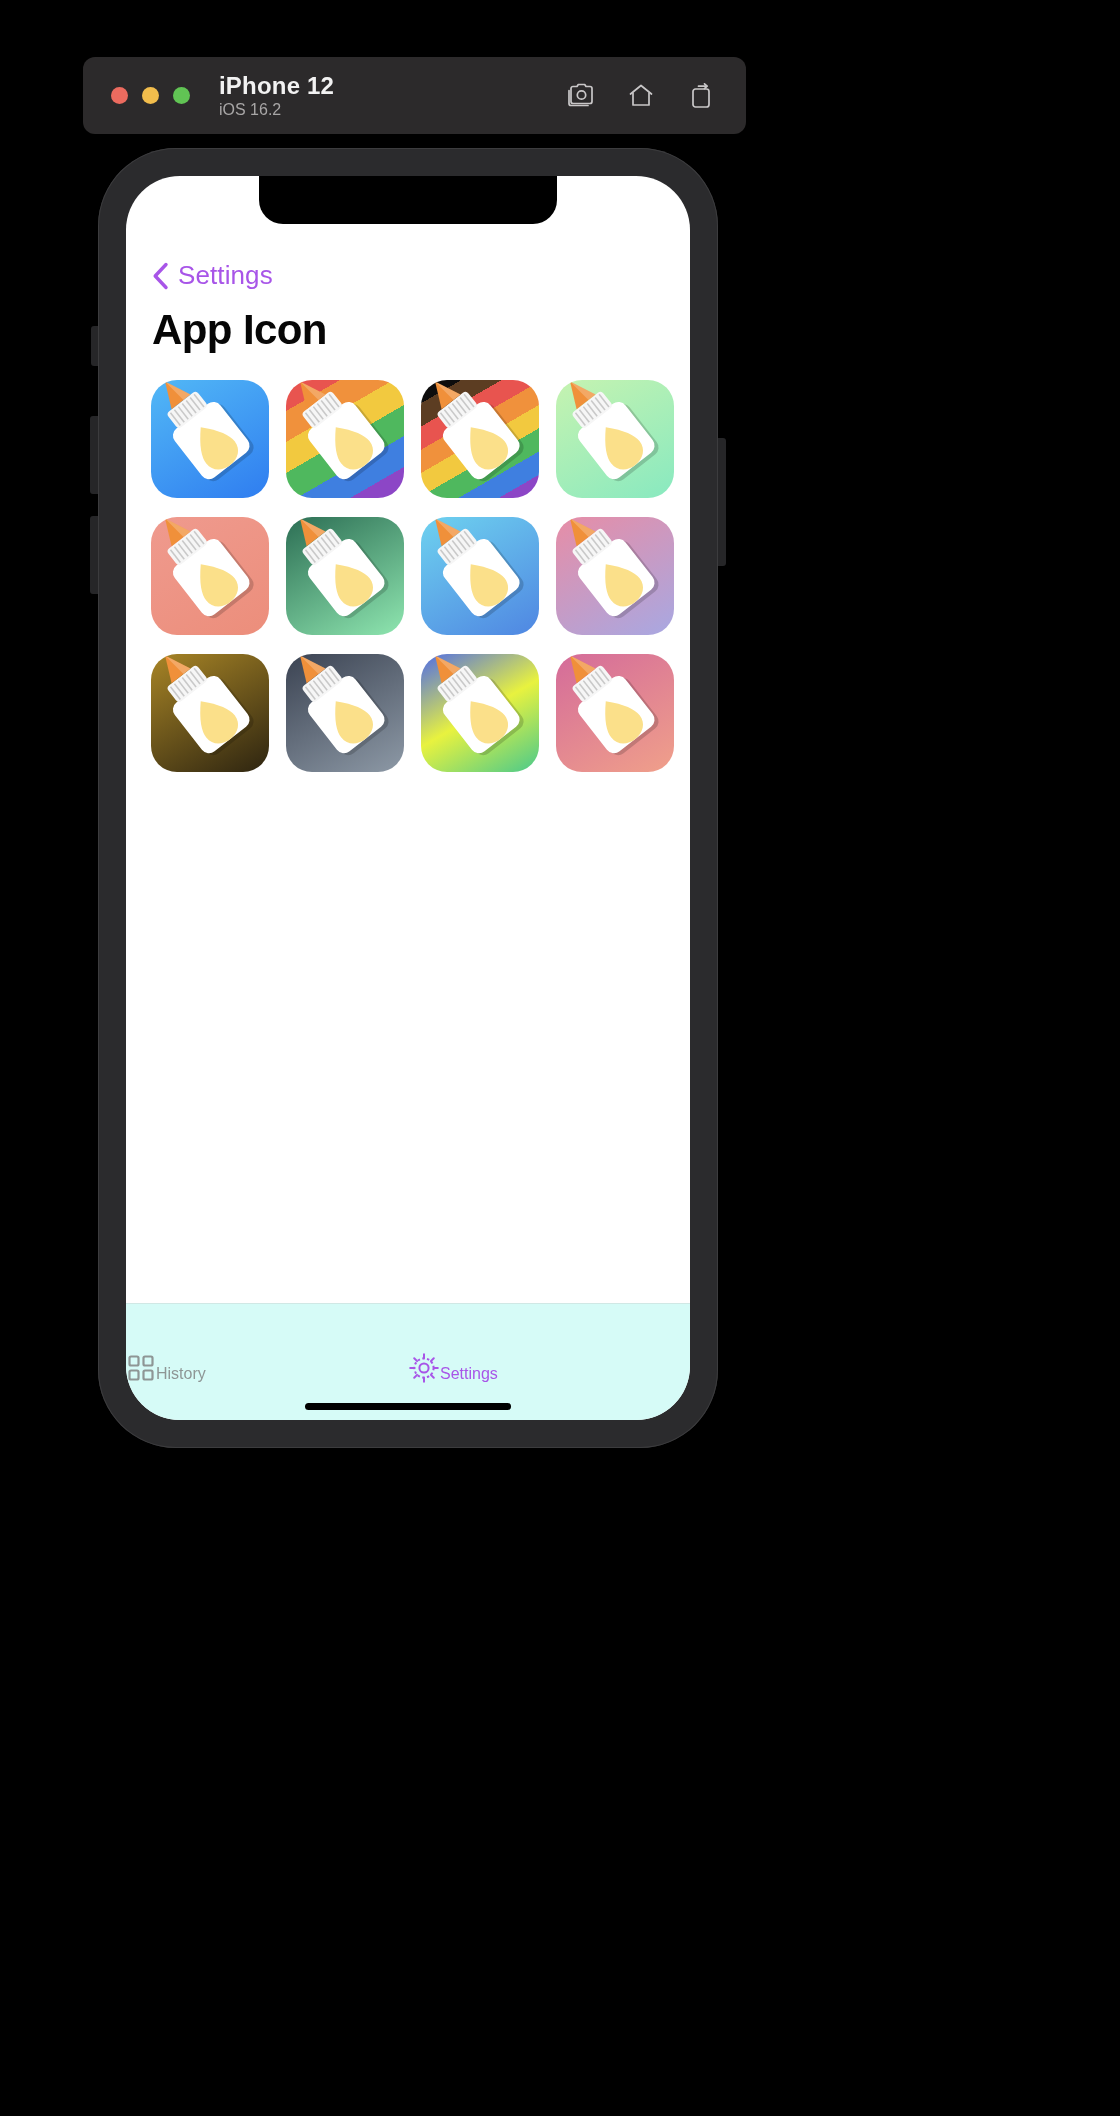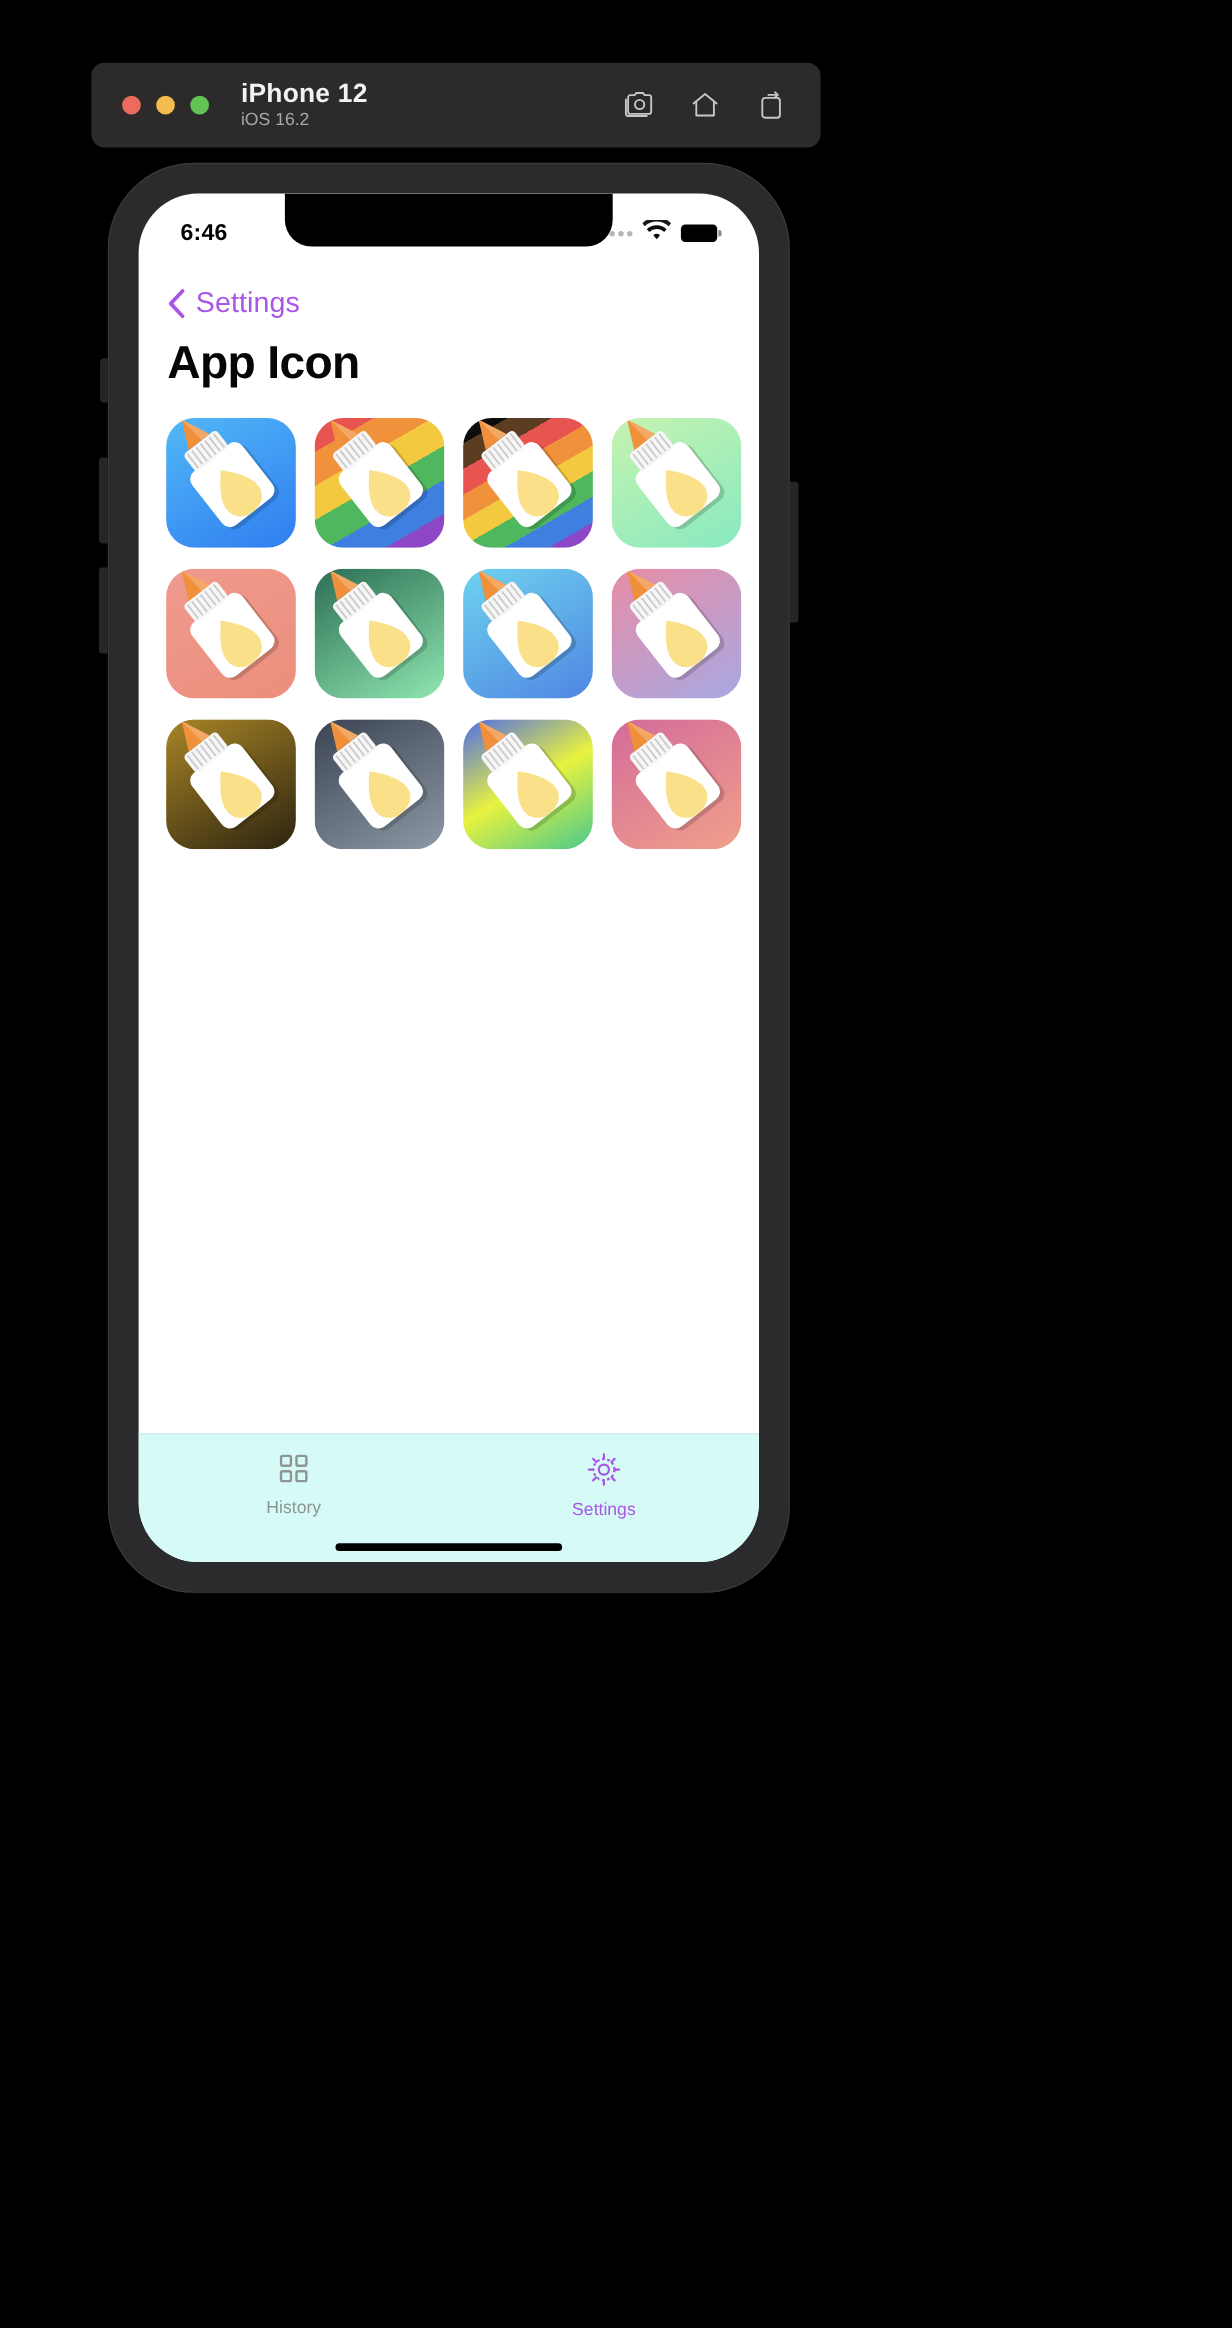--- a/index.html
+++ b/index.html
@@ -172,21 +172,21 @@
 
   
   .tab-bar {
     position: absolute; bottom: 0; left: 0; width: 100%; height: 117px;
     background: #d6fbf7;
     border-top: 1px solid #d0e8e5;
     display: flex;
   }
   .tab-item {
     flex: 1;
-    display: flex; flex-direction: column;
+    display: flex; flex-direction: row;
     align-items: center; justify-content: flex-start;
     padding-top: 16px;
     cursor: pointer;
   }
   .tab-label { font-size: 16px; margin-top: 7px; }
   .tab-history .tab-label { color: #8e9695; }
   .tab-settings .tab-label { color: #a855e8; }
 
   .home-indicator {
     position: absolute; bottom: 10px; left: 50%;
@@ -245,39 +245,20 @@
   <div class="device">
     <div class="btn-silent"></div>
     <div class="btn-volup"></div>
     <div class="btn-voldown"></div>
     <div class="btn-power"></div>
 
     <div class="screen">
 
       <div class="notch"></div>
 
-      <div class="status-bar">
-        <span class="status-time">6:46</span>
-        <div class="status-right">
-          <span class="signal-dots">
-            <i></i>
-              <i></i>
-              <i></i>
-              <i></i>
-          </span>
-          <span>
-            <svg width="26" height="19" viewBox="0 0 26 19" fill="#000">
-              <path d="M13 17.6l3-3.7a4.6 4.6 0 0 0-6 0l3 3.7z"></path>
-              <path d="M13 8.2c2.6 0 5 1 6.8 2.7l2.2-2.6A13.2 13.2 0 0 0 13 4.7c-3.5 0-6.7 1.4-9 3.6l2.2 2.6A9.8 9.8 0 0 1 13 8.2z" opacity="0.95"></path>
-              <path d="M13 1.4c4.2 0 8 1.6 10.9 4.2L26 3a17.8 17.8 0 0 0-26 0l2.1 2.6A16 16 0 0 1 13 1.4z" opacity="0.9"></path>
-            </svg>
-          </span>
-          <span class="battery"></span>
-        </div>
-      </div>
 
       <div class="nav-back">
         <span>
           <svg width="17" height="28" viewBox="0 0 17 28" fill="none" stroke="#a855e8" stroke-width="3.4" stroke-linecap="round" stroke-linejoin="round">
             <path d="M14 2.5L3.2 14 14 25.5"></path>
           </svg>
         </span>
         <span class="nav-back-label">Settings</span>
       </div>
 

